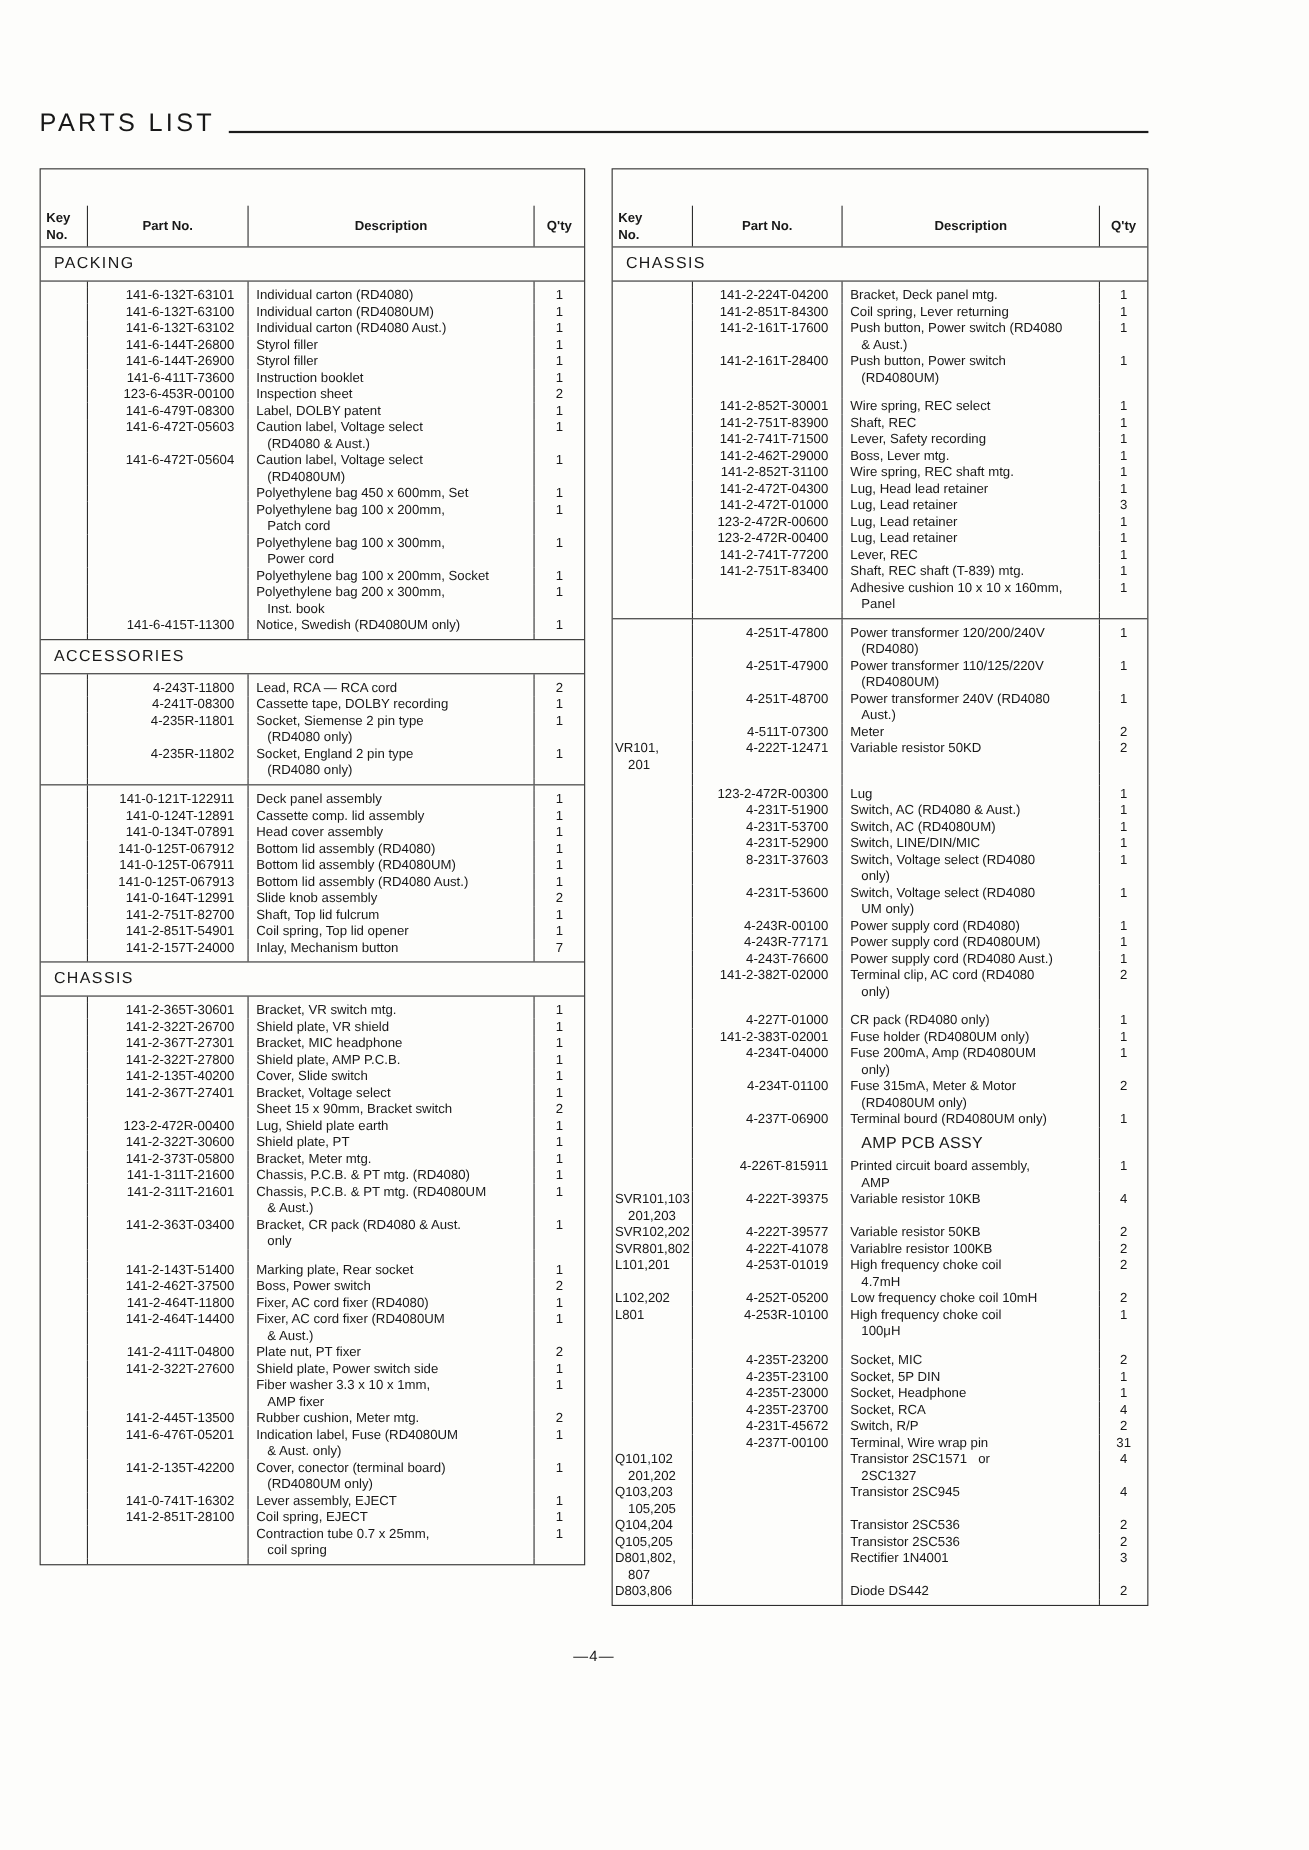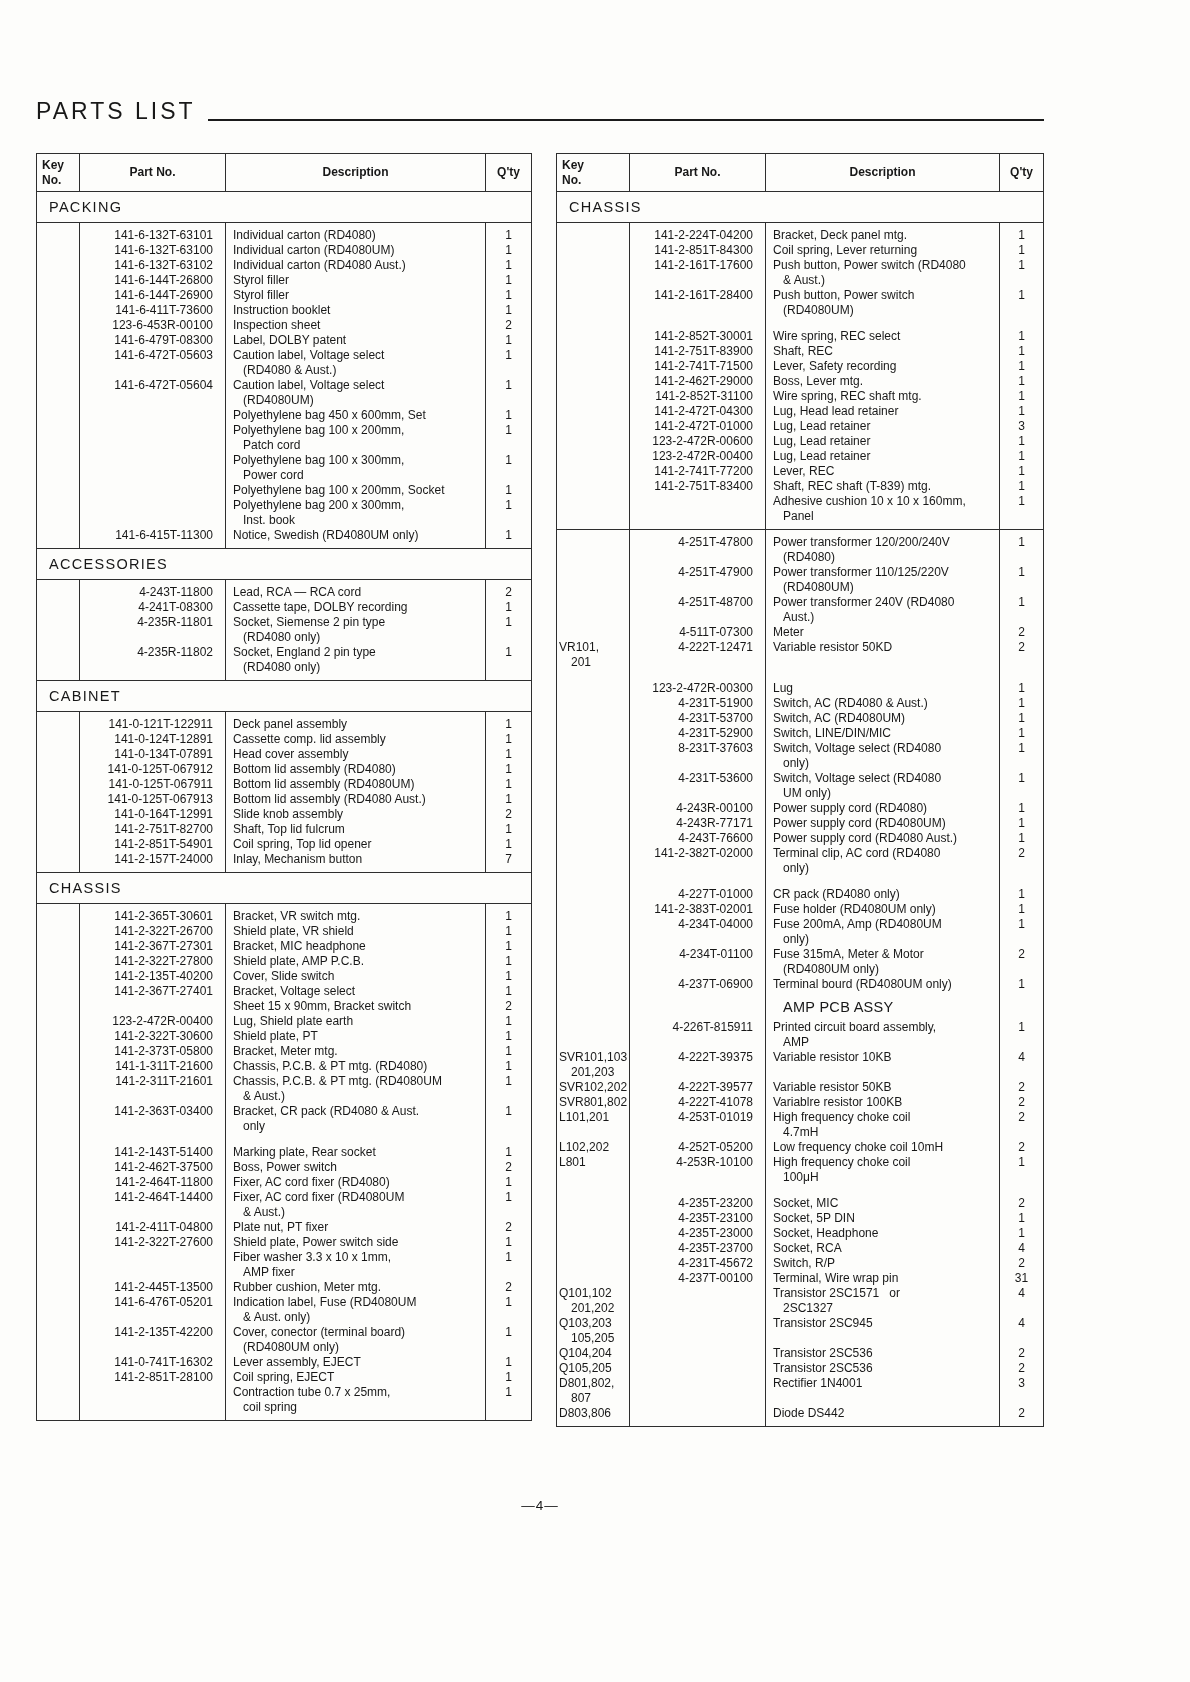--- a/index.html
+++ b/index.html
@@ -15,21 +15,21 @@
   .title-row { display: flex; align-items: flex-end; gap: 12px; margin-bottom: 30px; }
   .page-title { font-size: 23px; font-weight: normal; letter-spacing: 3px; line-height: 1; white-space: nowrap; }
   .title-rule { flex: 1; border-bottom: 2.5px solid #1b1b1b; margin-bottom: 2px; }
 
   .columns { display: flex; gap: 24px; align-items: flex-start; }
   .col { border: 1.5px solid #2e2e2e; font-size: 12px; line-height: 15px; background: #fdfdfb; }
   .col-left  { width: 496px; --cols: 42px 146px 1fr 46px; }
   .col-right { width: 488px; --cols: 72px 136px 1fr 44px; }
   .col > *:not(:last-child) { border-bottom: 1.5px solid #2e2e2e; }
 
-  .col-header { display: grid; grid-template-columns: var(--cols); min-height: 38px; }
+  .col-header { display: grid; grid-template-columns: var(--cols); min-height: 38px; margin-top: 33px; }
   .hcell {
     display: flex; align-items: center; justify-content: center;
     font-weight: bold; font-size: 12px; text-align: center;
     white-space: pre-line; padding: 2px;
   }
   .hcell + .hcell { border-left: 1.5px solid #2e2e2e; }
   .h-key { justify-content: flex-start; text-align: left; padding-left: 5px; }
 
   .section-title { padding: 8px 12px 7px 12px; font-size: 14.5px; letter-spacing: 1.3px; }
 
@@ -102,21 +102,20 @@
           <div class="section-body">
             <div style="display: contents;"><div class="cell c-key pad-row"></div><div class="cell c-part pad-row"></div><div class="cell c-desc pad-row"></div><div class="cell c-qty pad-row"></div></div>
             <div style="display: contents;"><div class="cell c-key part-row"></div><div class="cell c-part part-row">4-243T-11800</div><div class="cell c-desc part-row">Lead, RCA — RCA cord</div><div class="cell c-qty part-row">2</div></div>
             <div style="display: contents;"><div class="cell c-key part-row"></div><div class="cell c-part part-row">4-241T-08300</div><div class="cell c-desc part-row">Cassette tape, DOLBY recording</div><div class="cell c-qty part-row">1</div></div>
             <div style="display: contents;"><div class="cell c-key part-row"></div><div class="cell c-part part-row">4-235R-11801</div><div class="cell c-desc part-row">Socket, Siemense 2 pin type
 (RD4080 only)</div><div class="cell c-qty part-row">1</div></div>
             <div style="display: contents;"><div class="cell c-key part-row"></div><div class="cell c-part part-row">4-235R-11802</div><div class="cell c-desc part-row">Socket, England 2 pin type
 (RD4080 only)</div><div class="cell c-qty part-row">1</div></div>
             <div style="display: contents;"><div class="cell c-key pad-row"></div><div class="cell c-part pad-row"></div><div class="cell c-desc pad-row"></div><div class="cell c-qty pad-row"></div></div>
           </div>
-          <div class="section-title">CABINET</div>
           <div class="section-body">
             <div style="display: contents;"><div class="cell c-key pad-row"></div><div class="cell c-part pad-row"></div><div class="cell c-desc pad-row"></div><div class="cell c-qty pad-row"></div></div>
             <div style="display: contents;"><div class="cell c-key part-row"></div><div class="cell c-part part-row">141-0-121T-122911</div><div class="cell c-desc part-row">Deck panel assembly</div><div class="cell c-qty part-row">1</div></div>
             <div style="display: contents;"><div class="cell c-key part-row"></div><div class="cell c-part part-row">141-0-124T-12891</div><div class="cell c-desc part-row">Cassette comp. lid assembly</div><div class="cell c-qty part-row">1</div></div>
             <div style="display: contents;"><div class="cell c-key part-row"></div><div class="cell c-part part-row">141-0-134T-07891</div><div class="cell c-desc part-row">Head cover assembly</div><div class="cell c-qty part-row">1</div></div>
             <div style="display: contents;"><div class="cell c-key part-row"></div><div class="cell c-part part-row">141-0-125T-067912</div><div class="cell c-desc part-row">Bottom lid assembly (RD4080)</div><div class="cell c-qty part-row">1</div></div>
             <div style="display: contents;"><div class="cell c-key part-row"></div><div class="cell c-part part-row">141-0-125T-067911</div><div class="cell c-desc part-row">Bottom lid assembly (RD4080UM)</div><div class="cell c-qty part-row">1</div></div>
             <div style="display: contents;"><div class="cell c-key part-row"></div><div class="cell c-part part-row">141-0-125T-067913</div><div class="cell c-desc part-row">Bottom lid assembly (RD4080 Aust.)</div><div class="cell c-qty part-row">1</div></div>
             <div style="display: contents;"><div class="cell c-key part-row"></div><div class="cell c-part part-row">141-0-164T-12991</div><div class="cell c-desc part-row">Slide knob assembly</div><div class="cell c-qty part-row">2</div></div>
             <div style="display: contents;"><div class="cell c-key part-row"></div><div class="cell c-part part-row">141-2-751T-82700</div><div class="cell c-desc part-row">Shaft, Top lid fulcrum</div><div class="cell c-qty part-row">1</div></div>

